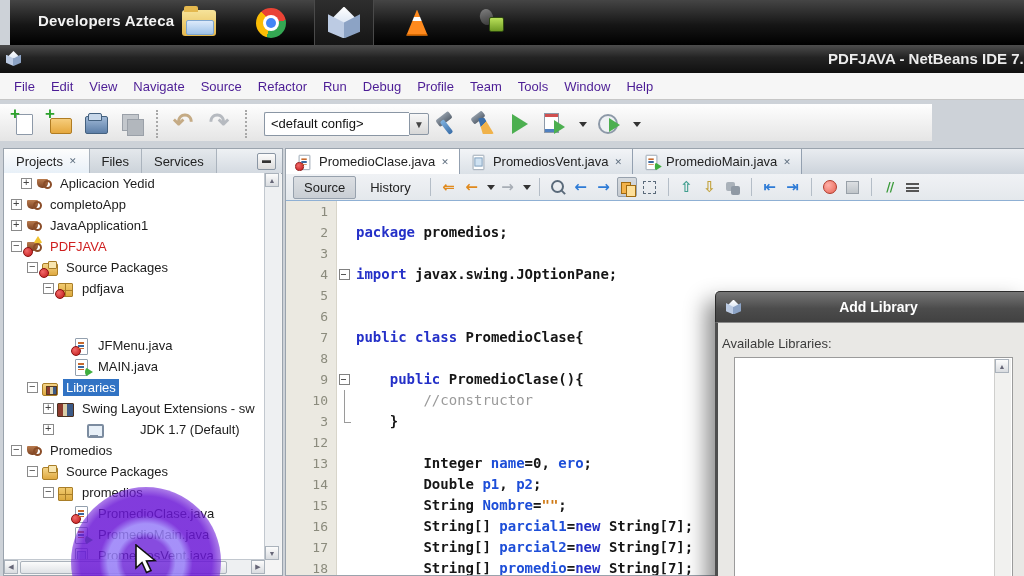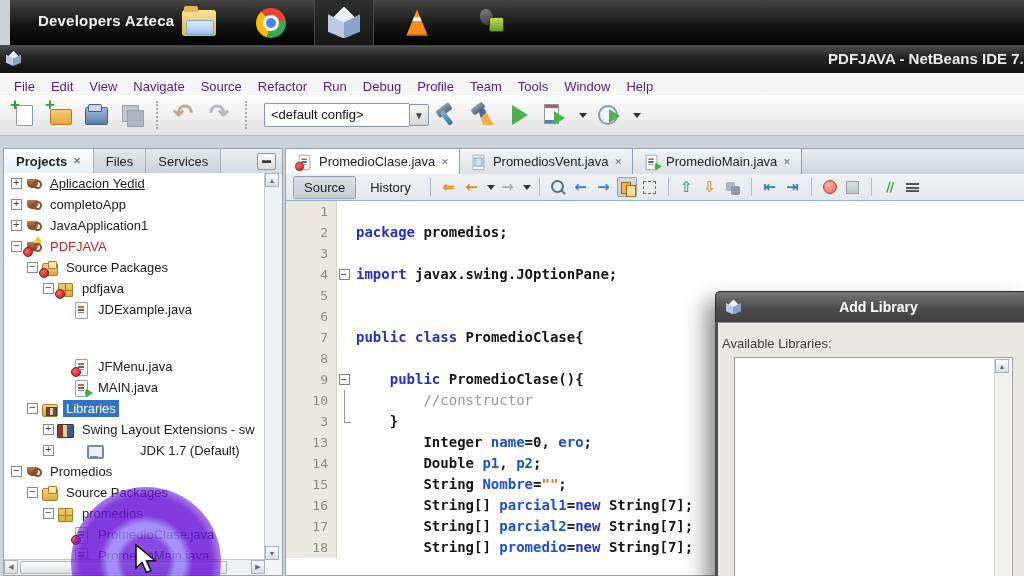--- a/index.html
+++ b/index.html
@@ -43,21 +43,21 @@
   #titlebar{left:0;top:45px;width:1024px;height:28px;background:linear-gradient(#4d4d4d,#232323 45%,#101010);}
   #titlebar-title{right:-8px;top:5px;color:#ececec;font-weight:bold;font-size:15px;white-space:nowrap;}
   #titlebar-icon{left:6px;top:6px;}
 
   
   #menubar{left:0;top:73px;width:1024px;height:27px;background:#f6f6f6;border-bottom:1px solid #c6c6c6;
     display:flex;align-items:center;padding-left:6px;box-sizing:border-box;}
   .menu-item{padding:4px 8px;font-size:13px;color:#4c1d95;}
 
   
-  #toolbar{left:0;top:95px;width:1024px;height:41px;background:linear-gradient(#fefefe,#e3e3e3);
+  #toolbar{left:0;top:104px;width:932px;height:41px;background:linear-gradient(#fefefe,#e3e3e3);
     border-bottom:1px solid #bdbdbd;display:flex;align-items:center;padding-left:10px;box-sizing:border-box;}
   .tgroup{display:flex;align-items:center;gap:8px;}
   .tsep{width:3px;height:28px;border-left:2px dotted #a8a8a8;margin:0 10px;}
   .mi{position:relative;width:28px;height:28px;display:inline-block;}
   .m-new-file::before{content:"";position:absolute;left:6px;top:4px;width:15px;height:19px;background:#fff;border:1px solid #8d99a8;border-radius:1px;}
   .m-new-file::after{content:"+";position:absolute;left:0px;top:-6px;color:#2da12d;font-size:17px;font-weight:bold;}
   .m-new-project::before{content:"";position:absolute;left:4px;top:8px;width:20px;height:14px;background:linear-gradient(#f6cd7c,#e5a83e);border:1px solid #b07c22;border-radius:2px;}
   .m-new-project::after{content:"+";position:absolute;left:-1px;top:-6px;color:#2da12d;font-size:17px;font-weight:bold;}
   .m-open-project::before{content:"";position:absolute;left:3px;top:6px;width:21px;height:16px;background:linear-gradient(#9fb8d6,#5d7fa8);border:1px solid #44617f;border-radius:2px;}
   .m-open-project::after{content:"";position:absolute;left:6px;top:3px;width:12px;height:6px;background:#c8d8ea;border:1px solid #44617f;border-radius:2px 2px 0 0;}
@@ -84,21 +84,21 @@
 
   
   #workspace{left:0;top:141px;width:1024px;height:435px;background:#cdd2d8;}
 
   
   #left-panel{left:3px;top:7px;width:280px;height:428px;background:#f4f4f4;border:1px solid #9aa3ad;box-sizing:border-box;}
   #panel-tabs{position:absolute;left:0;top:0;right:0;height:24px;background:linear-gradient(#eef1f4,#d4dae1);
     border-bottom:1px solid #9aa3ad;display:flex;align-items:stretch;}
   .ptab{display:flex;align-items:center;gap:6px;padding:0 12px;font-size:13px;color:#222;border-right:1px solid #aab3bd;
     background:linear-gradient(#e4e8ec,#ccd3da);}
-  .ptab.active{background:linear-gradient(#fdfdfd,#e8f0f8);font-weight:bold;}
+  .ptab.active{background:linear-gradient(#fdfdfd,#e8f0f8);font-weight:normal;}
   .tab-x{font-size:9px;color:#607080;}
   #panel-min{position:absolute;right:6px;top:4px;width:17px;height:15px;background:linear-gradient(#fcfcfc,#dcdcdc);
     border:1px solid #8a96a4;border-radius:2px;font-size:9px;line-height:13px;text-align:center;color:#333;}
   #tree{position:absolute;left:0;top:24px;right:17px;bottom:15px;background:#fff;overflow:hidden;}
   .trow{height:21px;display:flex;align-items:center;font-size:13px;color:#1c1c1c;white-space:nowrap;}
   .texp{width:13px;height:13px;flex:0 0 13px;position:relative;margin-right:2px;}
   .texp.plus::before,.texp.minus::before{content:"";position:absolute;left:1px;top:1px;width:9px;height:9px;border:1px solid #8a8a8a;background:#fff;}
   .texp.plus::after{content:"+";position:absolute;left:3px;top:-1px;font-size:11px;color:#444;}
   .texp.minus::after{content:"−";position:absolute;left:3px;top:-1px;font-size:11px;color:#444;}
   .ticon{width:17px;height:16px;flex:0 0 17px;position:relative;margin-right:5px;}
@@ -293,21 +293,21 @@
         </div>
         <div class="ptab">
           <span>Files</span>
         </div>
         <div class="ptab">
           <span>Services</span>
         </div>
       </div>
     <div id="panel-min">▬</div>
     <div id="tree">
-        <div class="trow" style="padding-left: 6px; text-decoration: underline;">
+        <div class="trow" style="padding-left: 16px;">
           <span class="texp plus"></span>
           <span class="ticon t-project"></span>
           <span class="tlabel">Aplicacion Yedid</span>
         </div>
         <div class="trow" style="padding-left: 6px;">
           <span class="texp plus"></span>
           <span class="ticon t-project"></span>
           <span class="tlabel">completoApp</span>
         </div>
         <div class="trow" style="padding-left: 6px;">
@@ -329,25 +329,20 @@
             <span class="badge badge-error"></span>
           </span>
           <span class="tlabel">Source Packages</span>
         </div>
         <div class="trow" style="padding-left: 38px;">
           <span class="texp minus"></span>
           <span class="ticon t-package">
             <span class="badge badge-error"></span>
           </span>
           <span class="tlabel">pdfjava</span>
-        </div>
-        <div class="trow" style="padding-left: 54px;">
-          <span class="texp"></span>
-          <span class="ticon t-javafile"></span>
-          <span class="tlabel">JDExample.java</span>
         </div>
         <div class="trow" style="padding-left: 54px; margin-top: 36px;">
           <span class="texp"></span>
           <span class="ticon t-javafile">
             <span class="badge badge-error"></span>
           </span>
           <span class="tlabel">JFMenu.java</span>
         </div>
         <div class="trow" style="padding-left: 54px;">
           <span class="texp"></span>
@@ -523,20 +518,25 @@
           <span class="ln">10</span>
           <span class="fold fl"></span>
           <span class="ct"><span class="p">        </span><span class="c">//constructor</span></span>
         </div>
         <div class="cline">
           <span class="ln">3</span>
           <span class="fold fe"></span>
           <span class="ct"><span class="p">    }</span></span>
         </div>
         <div class="cline">
+          <span class="ln">12</span>
+          <span class="fold"></span>
+          <span class="ct"></span>
+        </div>
+        <div class="cline">
           <span class="ln">13</span>
           <span class="fold"></span>
           <span class="ct"><span class="p">        Integer </span><span class="f">name</span><span class="p">=0, </span><span class="f">ero</span><span class="p">;</span></span>
         </div>
         <div class="cline">
           <span class="ln">14</span>
           <span class="fold"></span>
           <span class="ct"><span class="p">        Double </span><span class="f">p1</span><span class="p">, </span><span class="f">p2</span><span class="p">;</span></span>
         </div>
         <div class="cline">

